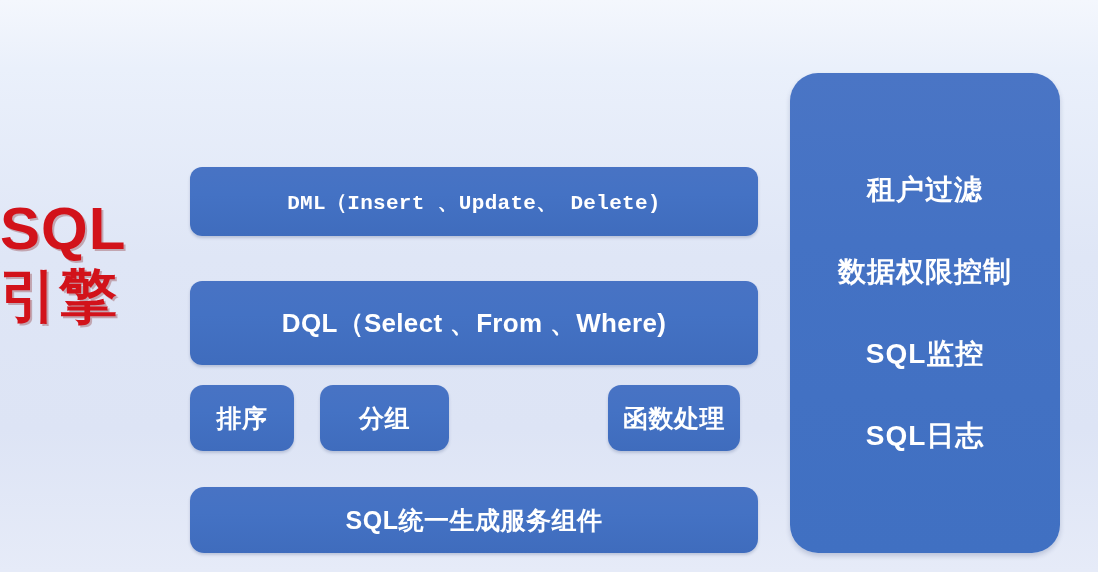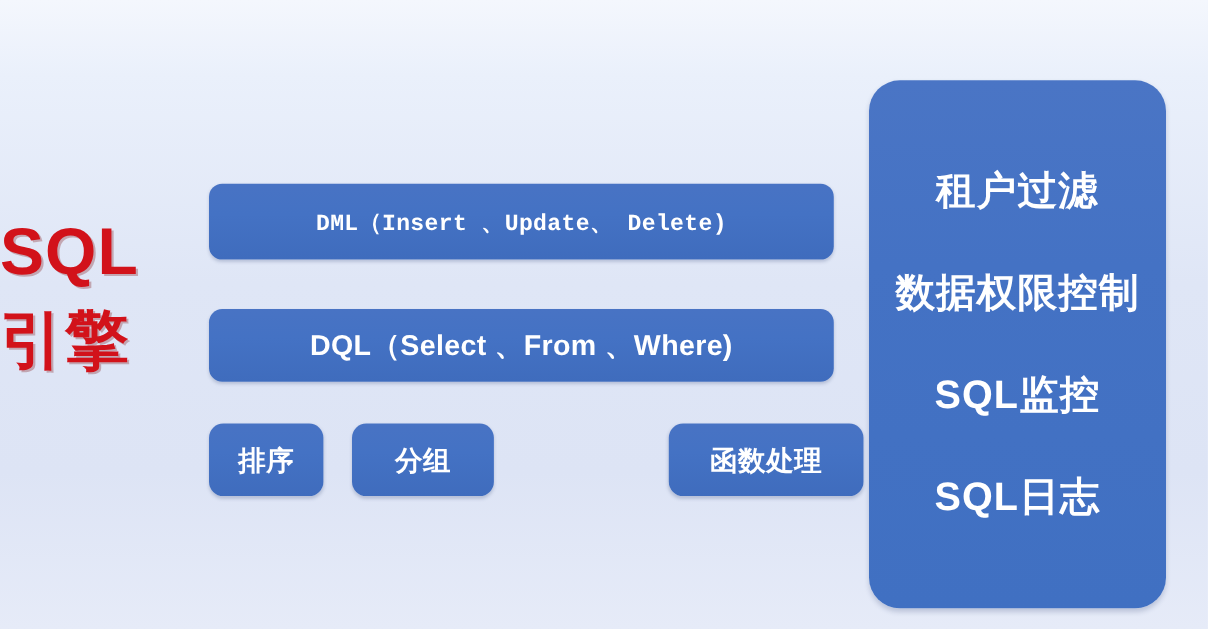--- a/index.html
+++ b/index.html
@@ -37,21 +37,21 @@
     user-select: none;
   }
   .sql-engine-label .line1 {
     display: block;
     font-size: 60px;
     font-family: "Liberation Sans", "DejaVu Sans", sans-serif;
   }
   .sql-engine-label .line2 {
     display: block;
     font-size: 58px;
-    margin-top: 16px;
+    margin-top: 2px;
     font-family: "Liberation Sans", "DejaVu Sans", sans-serif;
   }
 
   
   .blue-box {
     position: absolute;
     background: linear-gradient(to bottom, #4873c4 0%, #4472c4 40%, #3f6cbd 100%);
     border-radius: 12px;
     box-shadow: 0 2px 3px rgba(40,60,110,0.22);
     display: flex;
@@ -64,35 +64,35 @@
     user-select: none;
   }
 
   
   .row-wide {
     left: 190px;
     width: 568px;
   }
   #box-ddl  { top: 72px;  height: 69px; font-size: 27px; letter-spacing: 0.3px; }
   #box-dml  { top: 167px; height: 69px; font-size: 21px; letter-spacing: 0.3px; font-family: Liberation Mono, monospace; }
-  #box-dql  { top: 281px; height: 66px; font-size: 26px; letter-spacing: 0.3px; }
+  #box-dql  { top: 281px; height: 84px; font-size: 26px; letter-spacing: 0.3px; }
   #box-sql-gen { top: 487px; height: 66px; font-size: 25px; letter-spacing: 0.5px; border-radius: 14px; }
 
   
   .row-small {
     top: 385px;
     height: 66px;
     font-size: 25px;
     border-radius: 13px;
     letter-spacing: 0.5px;
   }
   #box-sort   { left: 190px; width: 104px; }
   #box-group  { left: 320px; width: 129px; }
   #box-having { left: 450px; width: 133px; }
-  #box-func   { left: 608px; width: 177px; font-family: Liberation Mono, monospace; }
+  #box-func   { left: 608px; width: 132px; font-family: Liberation Mono, monospace; }
 
   
   #right-panel {
     position: absolute;
     left: 790px;
     top: 73px;
     width: 270px;
     height: 480px;
     background: linear-gradient(to bottom, #4a75c5 0%, #4472c4 35%, #4070c2 100%);
     border-radius: 28px;
@@ -101,21 +101,21 @@
     flex-direction: column;
     align-items: center;
     justify-content: center;
     box-sizing: border-box;
     padding: 0 10px;
     user-select: none;
   }
   .panel-item {
     color: #ffffff;
     font-weight: bold;
-    font-size: 36px;
+    font-size: 28px;
     letter-spacing: 1px;
     text-align: center;
     margin: 22px 0;
     white-space: nowrap;
   }
 </style>
 </head>
 <body>
 
 <div id="canvas">
@@ -137,20 +137,23 @@
   <div class="blue-box row-small" id="box-sort">
     <span>排序</span>
   </div>
   <div class="blue-box row-small" id="box-group">
     <span>分组</span>
   </div>
   <div class="blue-box row-small" id="box-func">
     <span>函数处理</span>
   </div>
 
+  <div class="blue-box row-wide" id="box-sql-gen">
+    <span>SQL统一生成服务组件</span>
+  </div>
 
   <div id="right-panel">
     <div class="panel-item">租户过滤</div>
     <div class="panel-item">数据权限控制</div>
     <div class="panel-item">SQL监控</div>
     <div class="panel-item">SQL日志</div>
   </div>
 
 </div>
 

